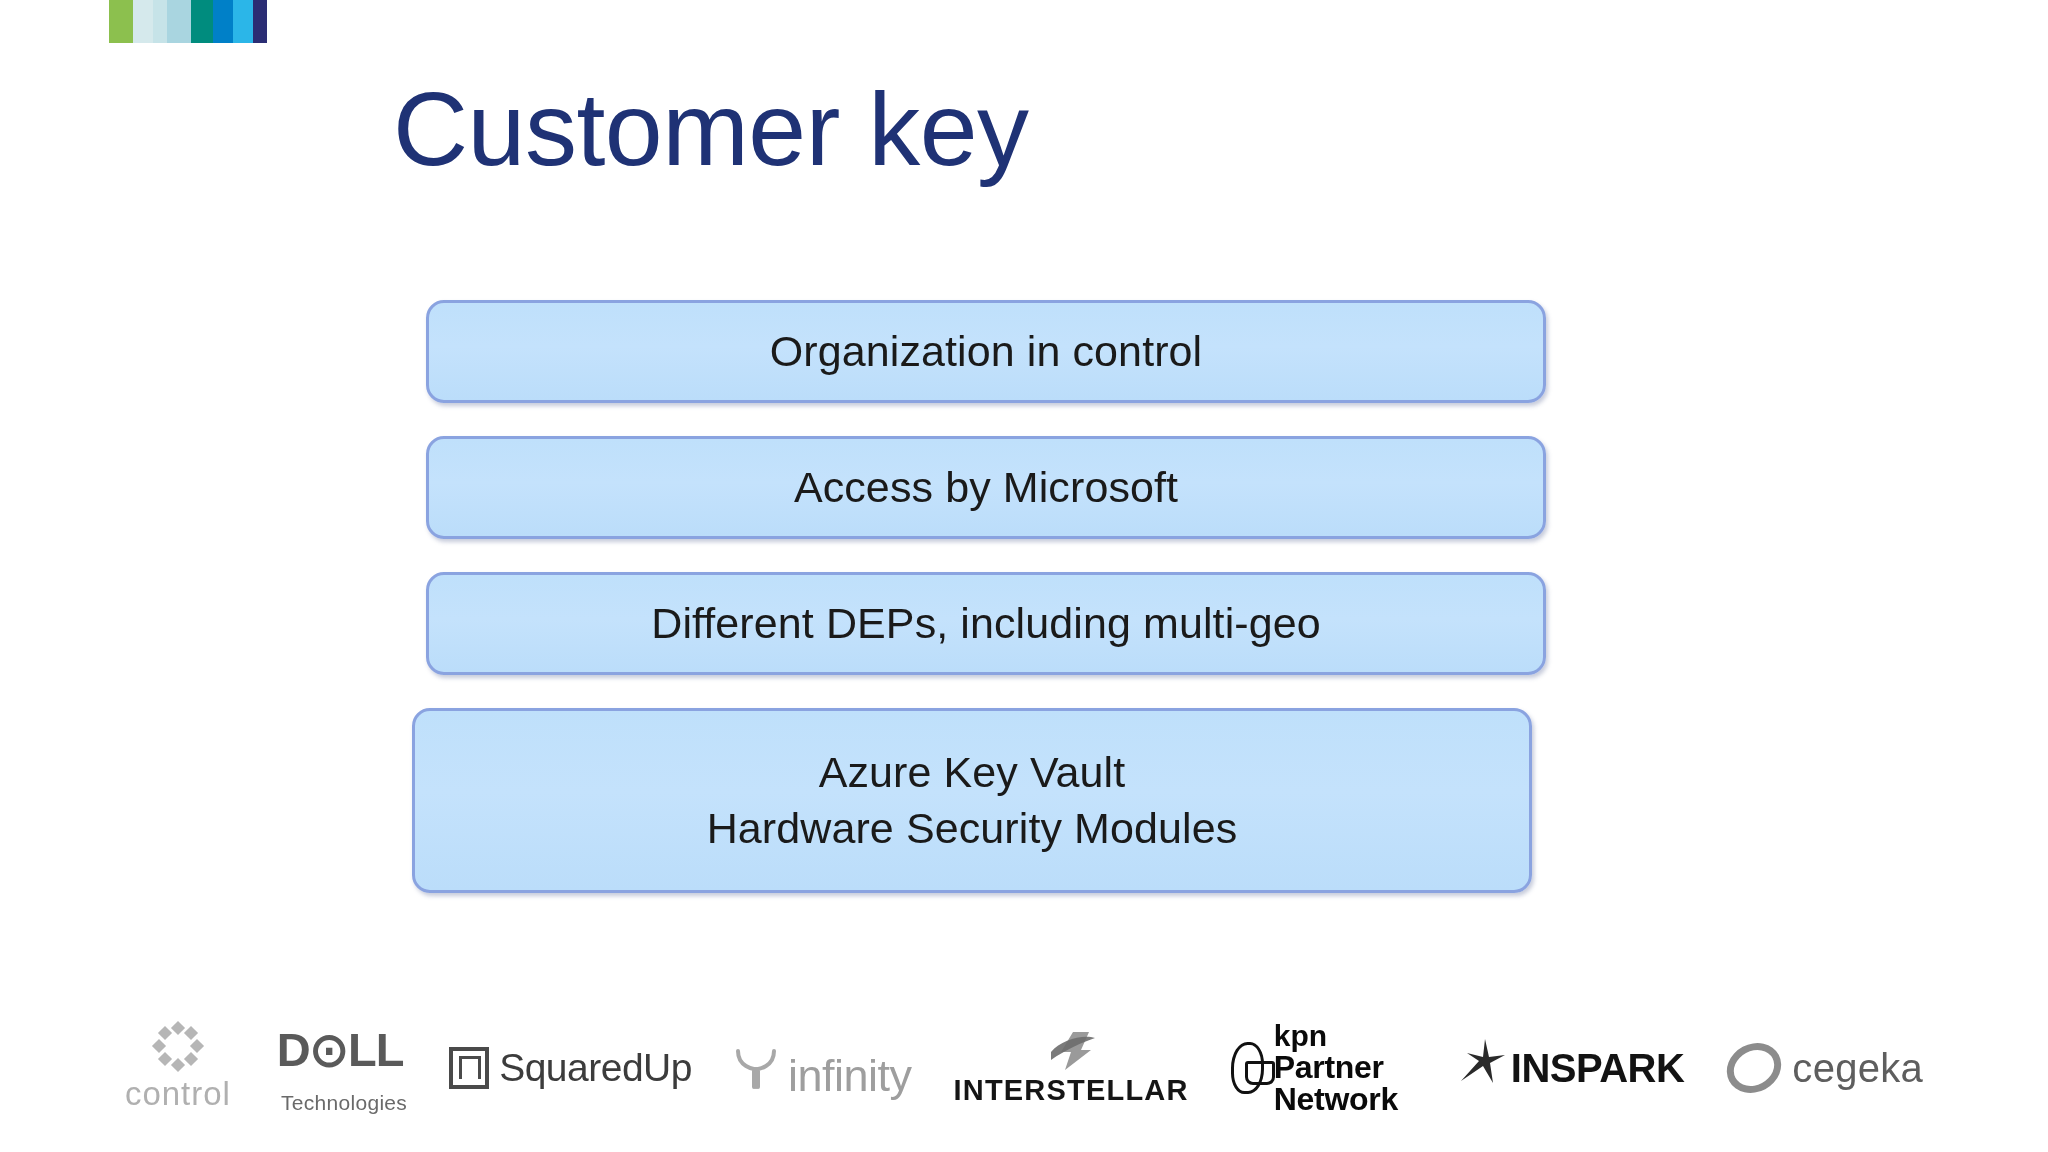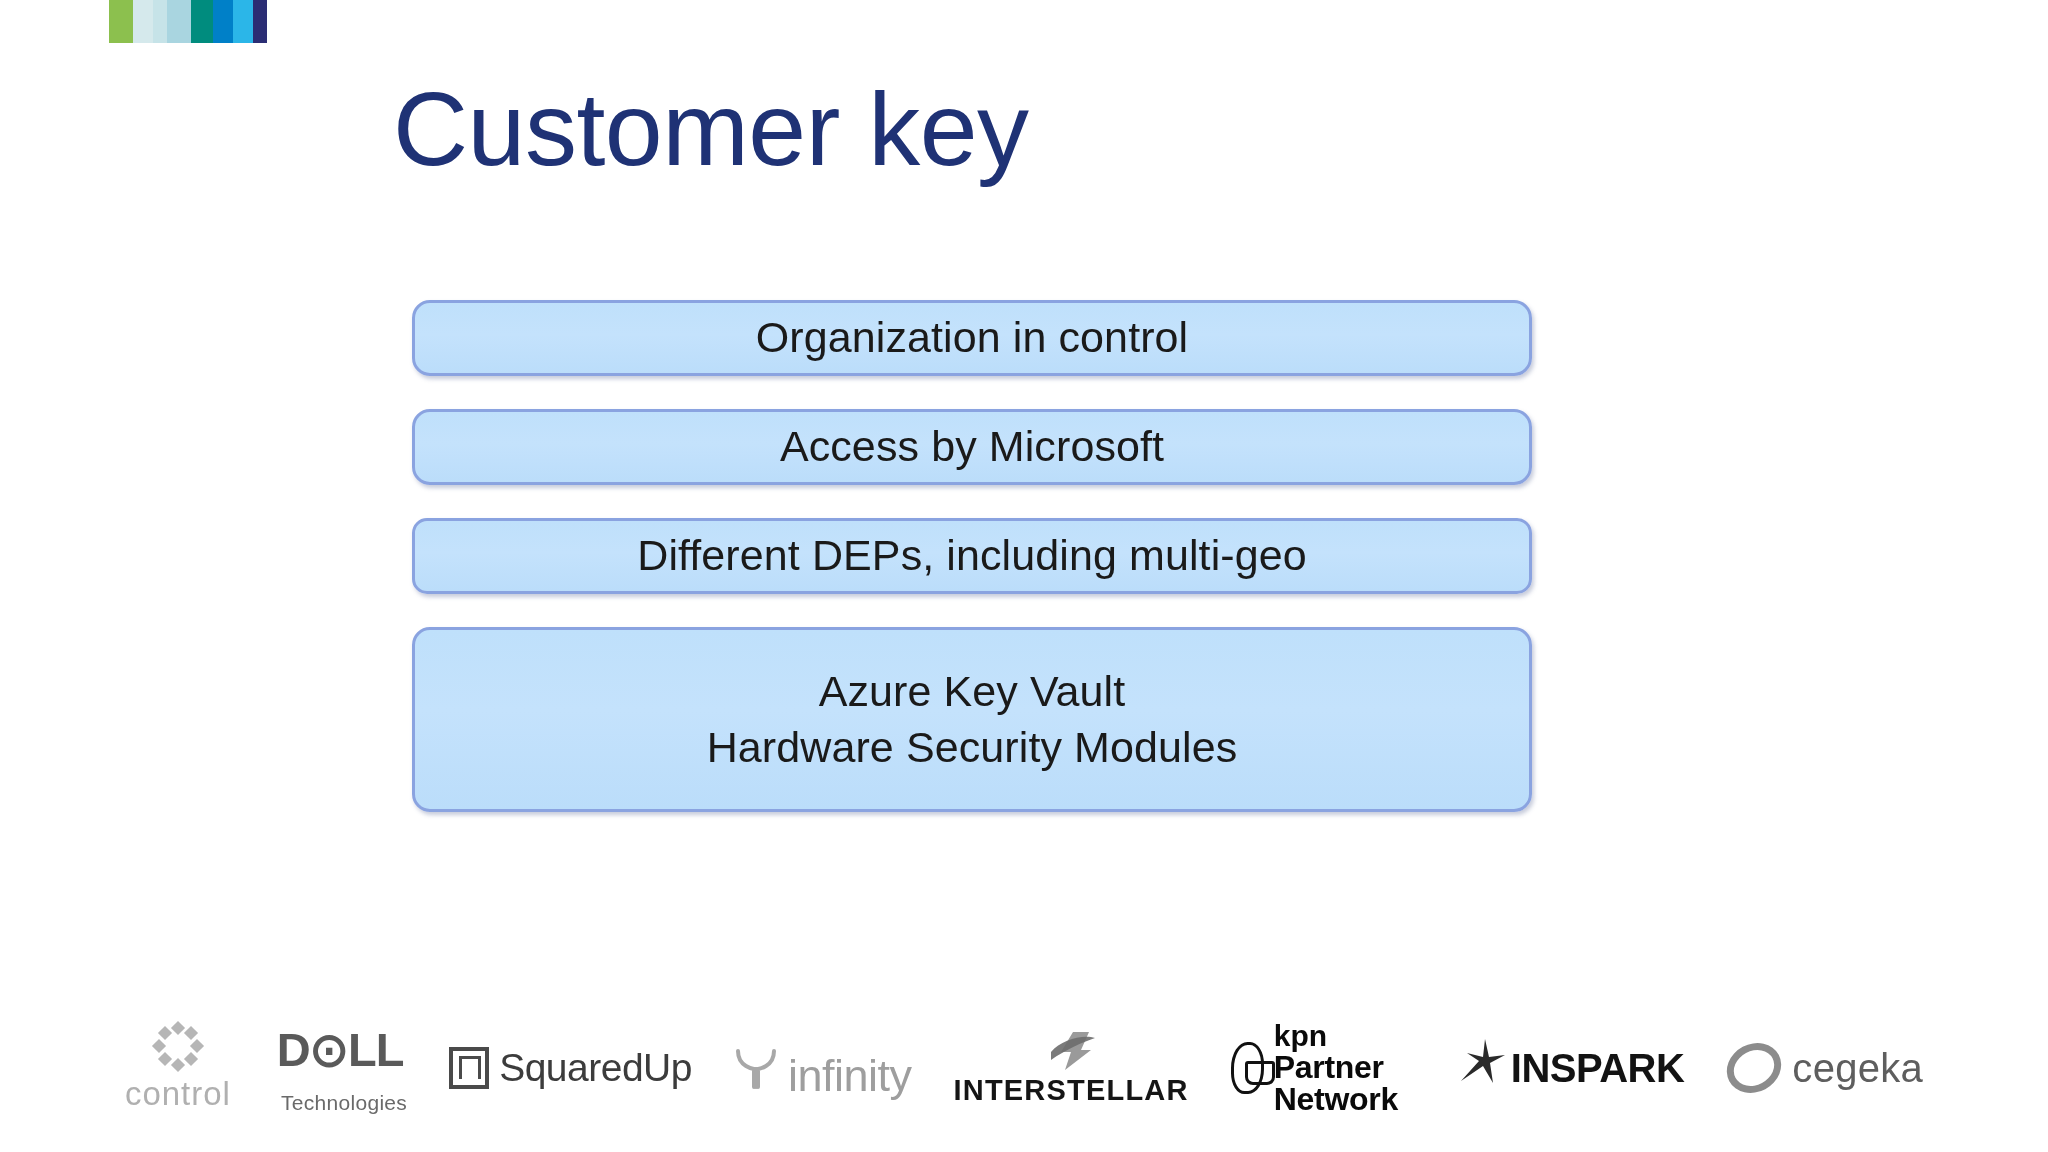--- a/index.html
+++ b/index.html
@@ -68,21 +68,21 @@
   .info-box .box-label {
     font-size: 43px;
     font-weight: 400;
     color: #1A1A1A;
     line-height: 1.28;
     letter-spacing: 0.1px;
     padding: 0 28px;
     white-space: pre-line;
   }
 
-  .h-single { height: 76px; }
+  .h-single { height: 103px; margin-left: 14px; }
   .h-double { height: 185px; }
 
   
   #logo-strip {
     position: absolute;
     left: 0;
     top: 1008px;
     width: 2048px;
     height: 120px;
     display: flex;
@@ -249,21 +249,21 @@
   <div id="box-stack">
 
     <div class="info-box h-single" style="border-color: rgb(138, 163, 224);">
       <span class="box-label" style="color: rgb(26, 26, 26);">Organization in control</span>
     </div>
 
     <div class="info-box h-single" style="border-color: rgb(138, 163, 224);">
       <span class="box-label" style="color: rgb(26, 26, 26);">Access by Microsoft</span>
     </div>
 
-    <div class="info-box h-single" style="border-color: rgb(138, 163, 224); border-radius: 15px;">
+    <div class="info-box h-single" style="border-color: rgb(138, 163, 224);">
       <span class="box-label" style="color: rgb(26, 26, 26);">Different DEPs, including multi-geo</span>
     </div>
 
     <div class="info-box h-double" style="border-color: rgb(138, 163, 224);">
       <span class="box-label" style="color: rgb(26, 26, 26);">Azure Key Vault
 Hardware Security Modules</span>
     </div>
 
   </div>
 

